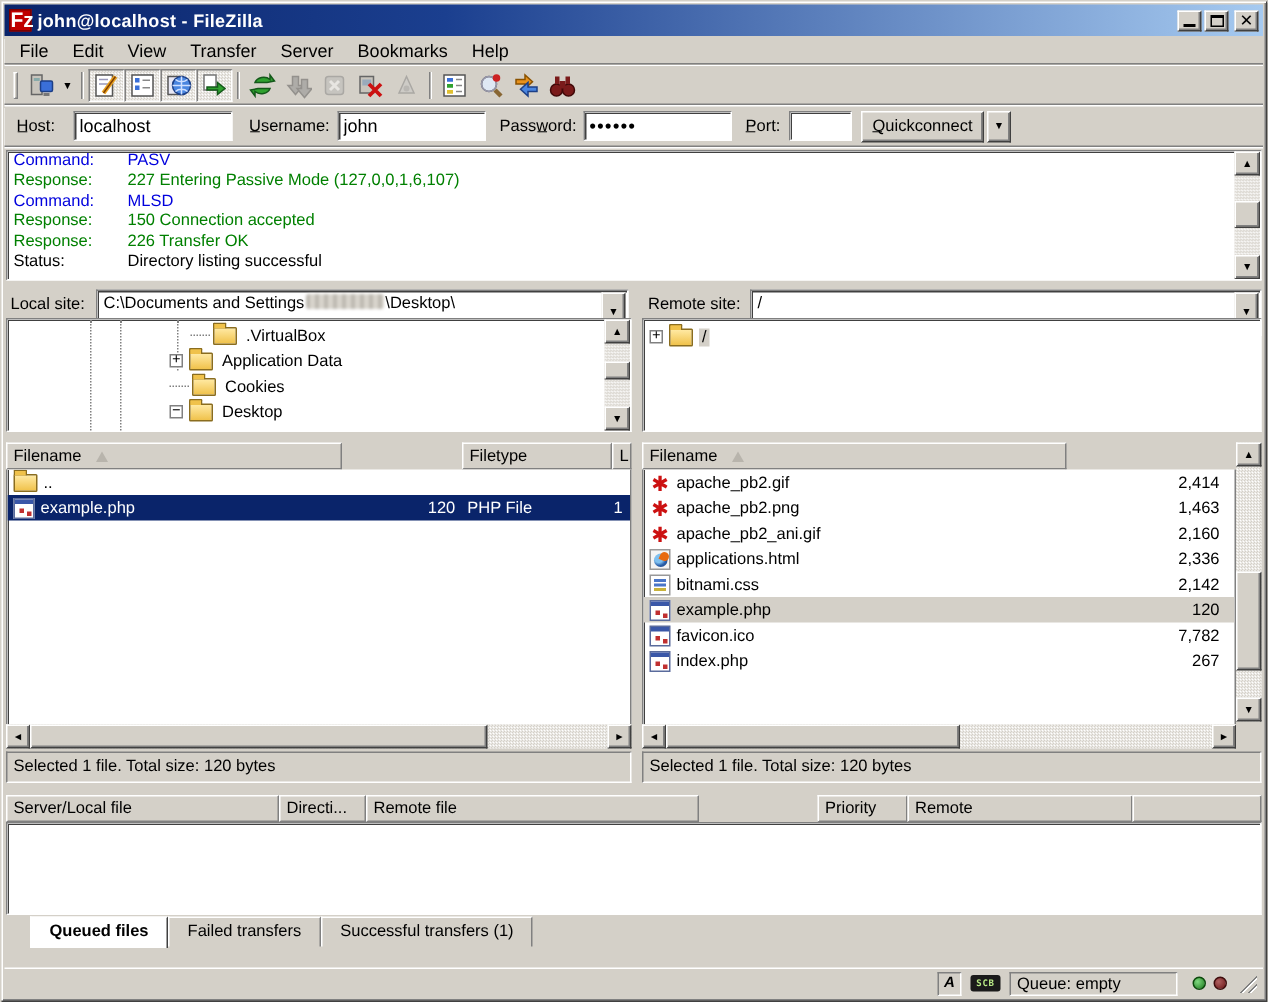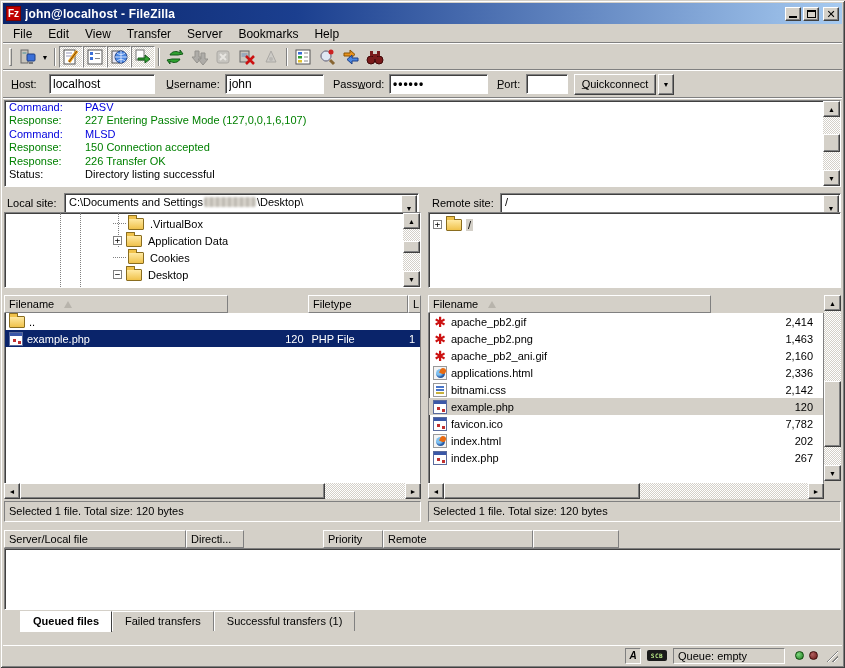--- a/index.html
+++ b/index.html
@@ -10,21 +10,21 @@
 
   
   .raised { background:#d4d0c8; border:1px solid #404040; border-top-color:#fff; border-left-color:#fff; box-shadow: inset -1px -1px 0 #808080; }
   .sunken { background:#fff; border:1px solid #fff; border-top-color:#808080; border-left-color:#808080; box-shadow: inset 1px 1px 0 #404040; }
 
   
   #titlebar { position:absolute; left:3px; top:3px; width:839px; height:21px;
     background:linear-gradient(90deg,#0a246a 0%,#1b3f8f 35%,#a6caf0 100%);
     display:flex; align-items:center; padding:0 3px; }
   #fz-logo { width:15px; height:15px; background:#c00000; border:1px solid #7a0000; color:#fff; font-weight:bold; 
-    font-size:10px; line-height:13px; text-align:center; margin-right:4px; flex:0 0 auto; }
+    font-size:14px; line-height:13px; text-align:center; margin-right:4px; flex:0 0 auto; }
   #title-text { color:#fff; font-weight:bold; font-size:12px; letter-spacing:.2px; flex:1; white-space:nowrap; overflow:hidden; }
   .winbtn { width:16px; height:14px; margin-left:2px; display:flex; align-items:center; justify-content:center;
     font-size:9px; font-weight:bold; color:#000; }
   .glyph-min { width:8px; height:2px; background:#000; margin-top:7px; }
   .glyph-max { width:9px; height:8px; border:1px solid #000; border-top-width:2px; }
   .glyph-close { font-size:11px; line-height:10px; font-weight:bold; }
 
   
   #menubar { position:absolute; left:3px; top:25px; width:839px; height:18px; display:flex; align-items:center;
     border-bottom:1px solid #808080; box-shadow:0 1px 0 #ffffff; padding-left:2px; }
@@ -356,21 +356,21 @@
   <div class="combo" style="left:500px; width:341px;">
     <span>/</span>
     <span class="drop">▼</span>
   </div>
 
   <div class="tree-pane sunken" style="left:4px; width:417px;">
     <div class="dotline-v" style="left:55px;"></div>
     <div class="dotline-v" style="left:75px;"></div>
     <div class="dotline-v" style="left:113px; bottom:40px;"></div>
     <div id="local-tree-rows">
-        <div class="tree-row" style="left: 108px; top: 2px;">
+        <div class="tree-row" style="left: 122px; top: 2px;">
           <span class="dotline-h" style="position: relative; width: 13px; margin-right: 2px;"></span>
           <span class="icon-folder"></span>
           <span class="tree-label">.VirtualBox</span>
         </div>
         <div class="tree-row" style="left: 108px; top: 19px;">
           <span class="expander">+</span>
           <span class="icon-folder"></span>
           <span class="tree-label">Application Data</span>
         </div>
         <div class="tree-row" style="left: 108px; top: 36px;">
@@ -495,27 +495,20 @@
       </div>
       <div class="file-row">
         <div class="c" style="width: 283px;">
           <span class="ficon ficon-php"></span>
           <span>favicon.ico</span>
         </div>
         <div class="c num" style="width: 105px;">7,782</div>
       </div>
       <div class="file-row">
         <div class="c" style="width: 283px;">
-          <span class="ficon ficon-html"></span>
-          <span>index.html</span>
-        </div>
-        <div class="c num" style="width: 105px;">202</div>
-      </div>
-      <div class="file-row">
-        <div class="c" style="width: 283px;">
           <span class="ficon ficon-php"></span>
           <span>index.php</span>
         </div>
         <div class="c num" style="width: 105px;">267</div>
       </div>
     </div>
   <div class="vsb" style="left:824px; top:295px; height:186px;">
     <div class="sb-btn raised" style="top:0;">▲</div>
     <div class="sb-thumb raised" style="top:86px; height:66px;"></div>
     <div class="sb-btn raised" style="bottom:0;">▼</div>
@@ -523,20 +516,21 @@
   <div class="hsb" style="left:428px; top:483px; width:396px;">
     <div class="sb-btn raised" style="left:0;">◄</div>
     <div class="sb-thumb raised" style="left:16px; width:196px;"></div>
     <div class="sb-btn raised" style="right:0;">►</div>
   </div>
   <div class="status-bar-text" style="left:428px; width:413px;">Selected 1 file. Total size: 120 bytes</div>
 
   <div id="queue-hdr">
       <div class="col-hdr" style="width: 182px;">Server/Local file</div>
       <div class="col-hdr" style="width: 58px;">Directi...</div>
+      <div class="col-hdr" style="width: 222px;">Remote file</div>
       <div class="col-hdr num" style="width: 79px;">Size</div>
       <div class="col-hdr" style="width: 60px;">Priority</div>
       <div class="col-hdr" style="width: 150px;">Remote</div>
       <div class="col-hdr" style="width: 86px;"></div>
     </div>
   <div id="queue-body"></div>
 
   <div id="tabs">
       <div class="tab active">Queued files</div>
       <div class="tab">Failed transfers</div>

